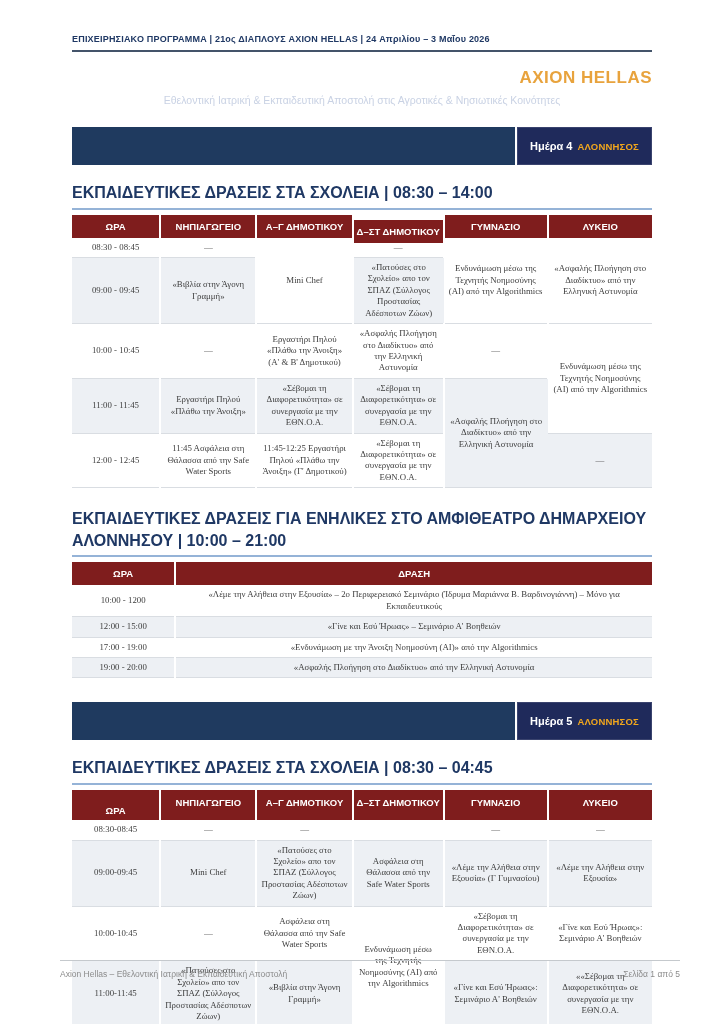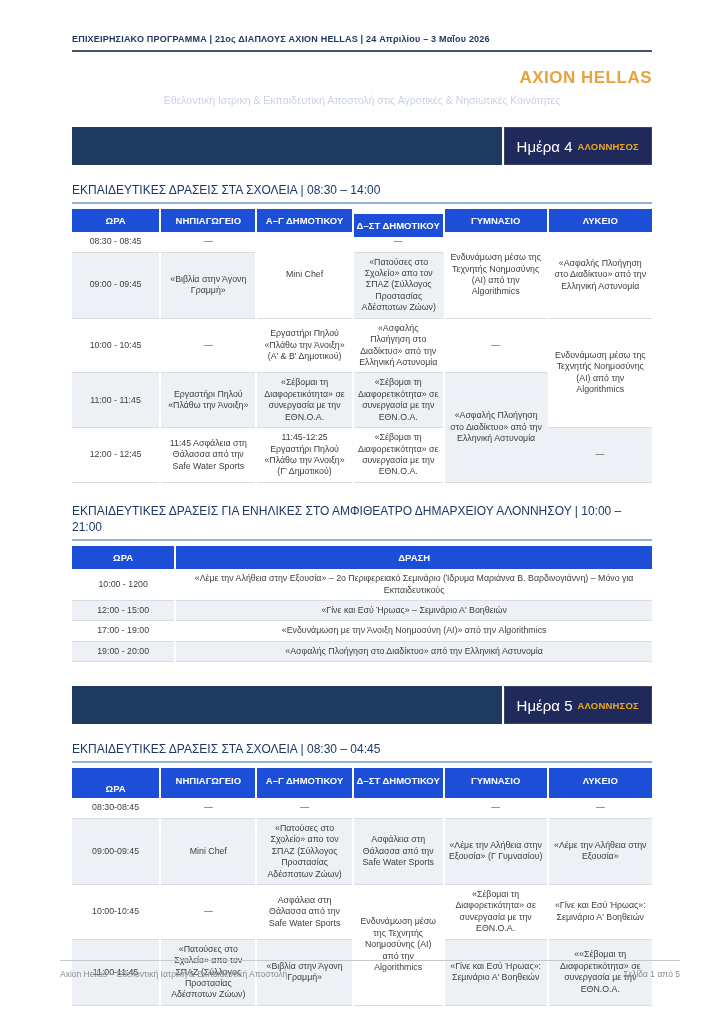--- a/index.html
+++ b/index.html
@@ -16,33 +16,33 @@
 
   .doc-title { text-align:right; margin-top:16px; font-size:17px; font-weight:bold; color:#E8A33D; letter-spacing:.5px; }
   .doc-subtitle { text-align:center; margin-top:6px; font-size:10.5px; color:#C9D2E4; }
 
   .banner { display:flex; margin-top:21px; height:38px; background:#1F3A5F; align-items:stretch; }
   .banner + .section-heading { margin-top:17px; }
   .banner-date { flex:1; display:flex; align-items:center; padding-left:14px;
     color:#fff; font-size:15px; font-weight:bold;margin-top:44px; }
   .day-box { display:flex; align-items:center; background:#1F2A5B; border-left:2px solid #fff;
     padding:0 13px; gap:5px; box-shadow:inset 0 0 0 1px rgba(255,255,255,.12); }
-  .day-label { color:#fff; font-size:15px; font-weight:normal; white-space:nowrap; }
+  .day-label { color:#fff; font-size:11px; font-weight:bold; white-space:nowrap; }
   .day-location { color:#F2A71D; font-size:9.5px; font-weight:bold; letter-spacing:.2px; white-space:nowrap; }
 
-  .section-heading { margin-top:18px; font-size:12px; font-weight:normal; color:#1F3864; line-height:1.35; }
+  .section-heading { margin-top:18px; font-size:16px; font-weight:bold; color:#1F3864; line-height:1.35; }
   .heading-rule { height:2px; background:#95B3D7; margin-top:4px; margin-bottom:5px; }
 
   table { width:100%; border-collapse:collapse; table-layout:fixed; }
-  th { background:#1d4ed8; color:#fff; font-size:9.5px; font-weight:bold;
+  th { background:#7f1d1d; color:#fff; font-size:9.5px; font-weight:bold;
        padding:6px 2px; text-align:center; border-right:2px solid #fff; vertical-align:middle; }
   th:last-child { border-right:none;margin-top:47px; }
   td { font-size:8.8px; color:#3D3D3D; text-align:center; vertical-align:middle;
        padding:4px 4px; line-height:1.3; border-right:2px solid #fff;
-       border-bottom:1px solid #D9DDE2; background:#fff; }
+       border-bottom:1px solid #D9DDE2; background:#fff;font-family:Liberation Serif, serif; }
   td:last-child { border-right:none; }
   td.shade { background:#EDF0F4; }
   td.empty { color:#555; }
   .hdr-offset { position:relative; top:5px; }
   .tbl-tall th { padding:7px 2px 12px; }
   .tbl-tall th.hdr-low { vertical-align:bottom; padding-bottom:4px; }
 
   .footer { position:absolute; left:60px; right:44px; top:960px; }
   .footer-rule { height:1px; background:#C5C9CD; margin-bottom:8px; }
   .footer-row { display:flex; justify-content:space-between; font-size:8.5px; color:#8C8C8C; }

